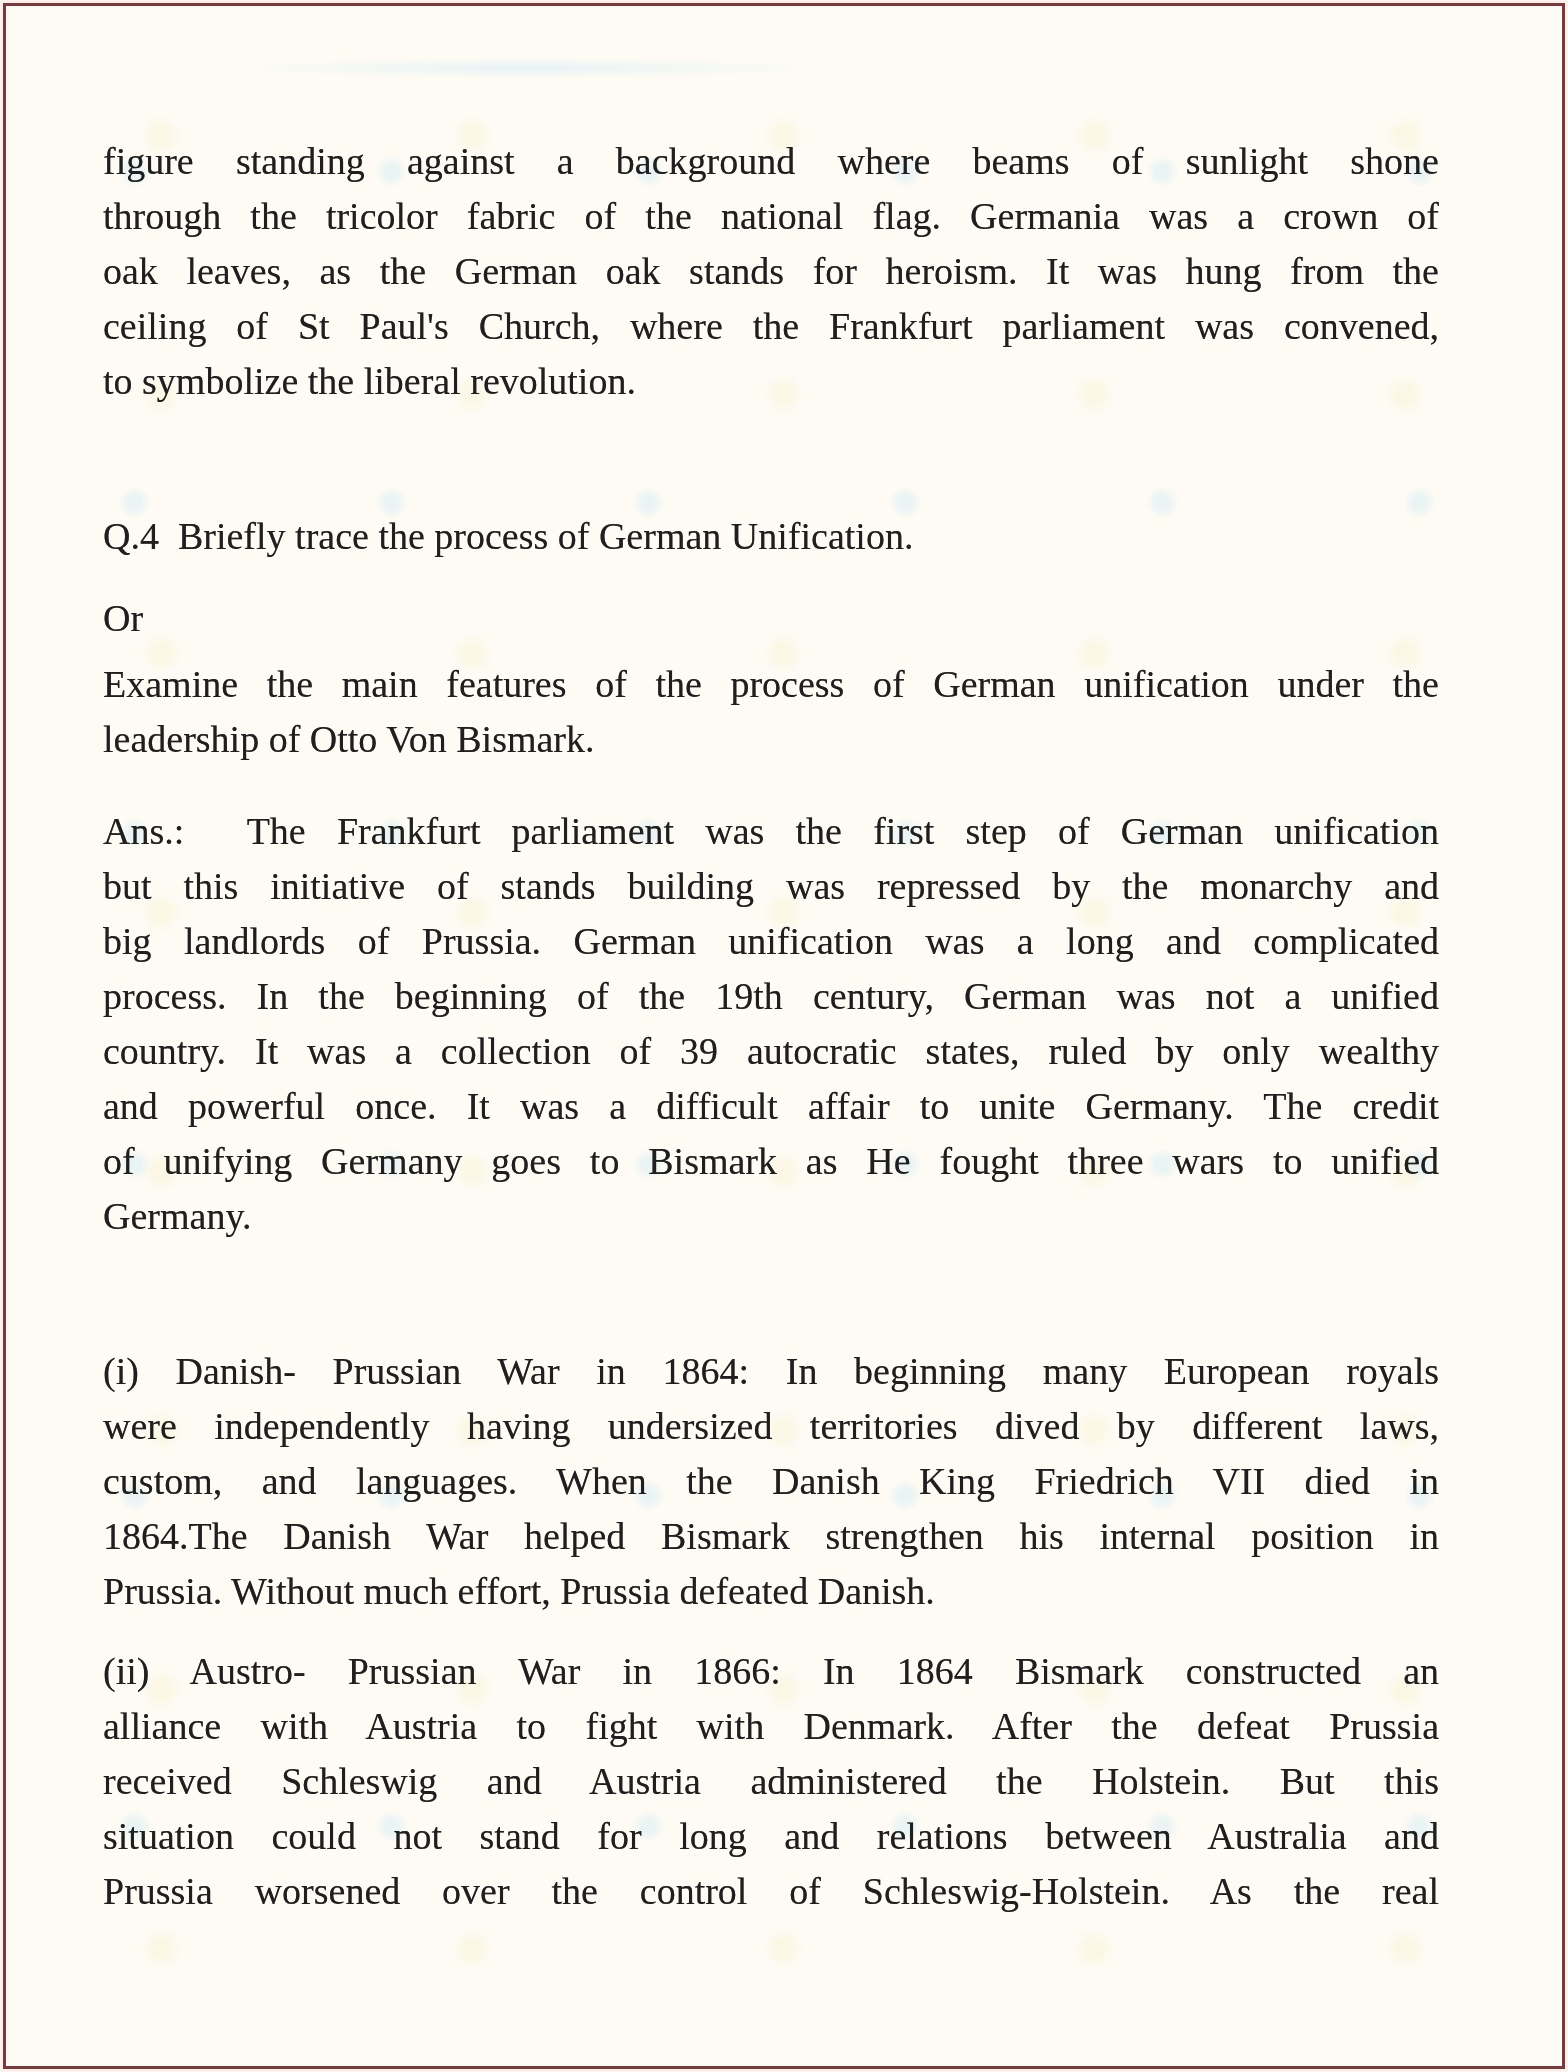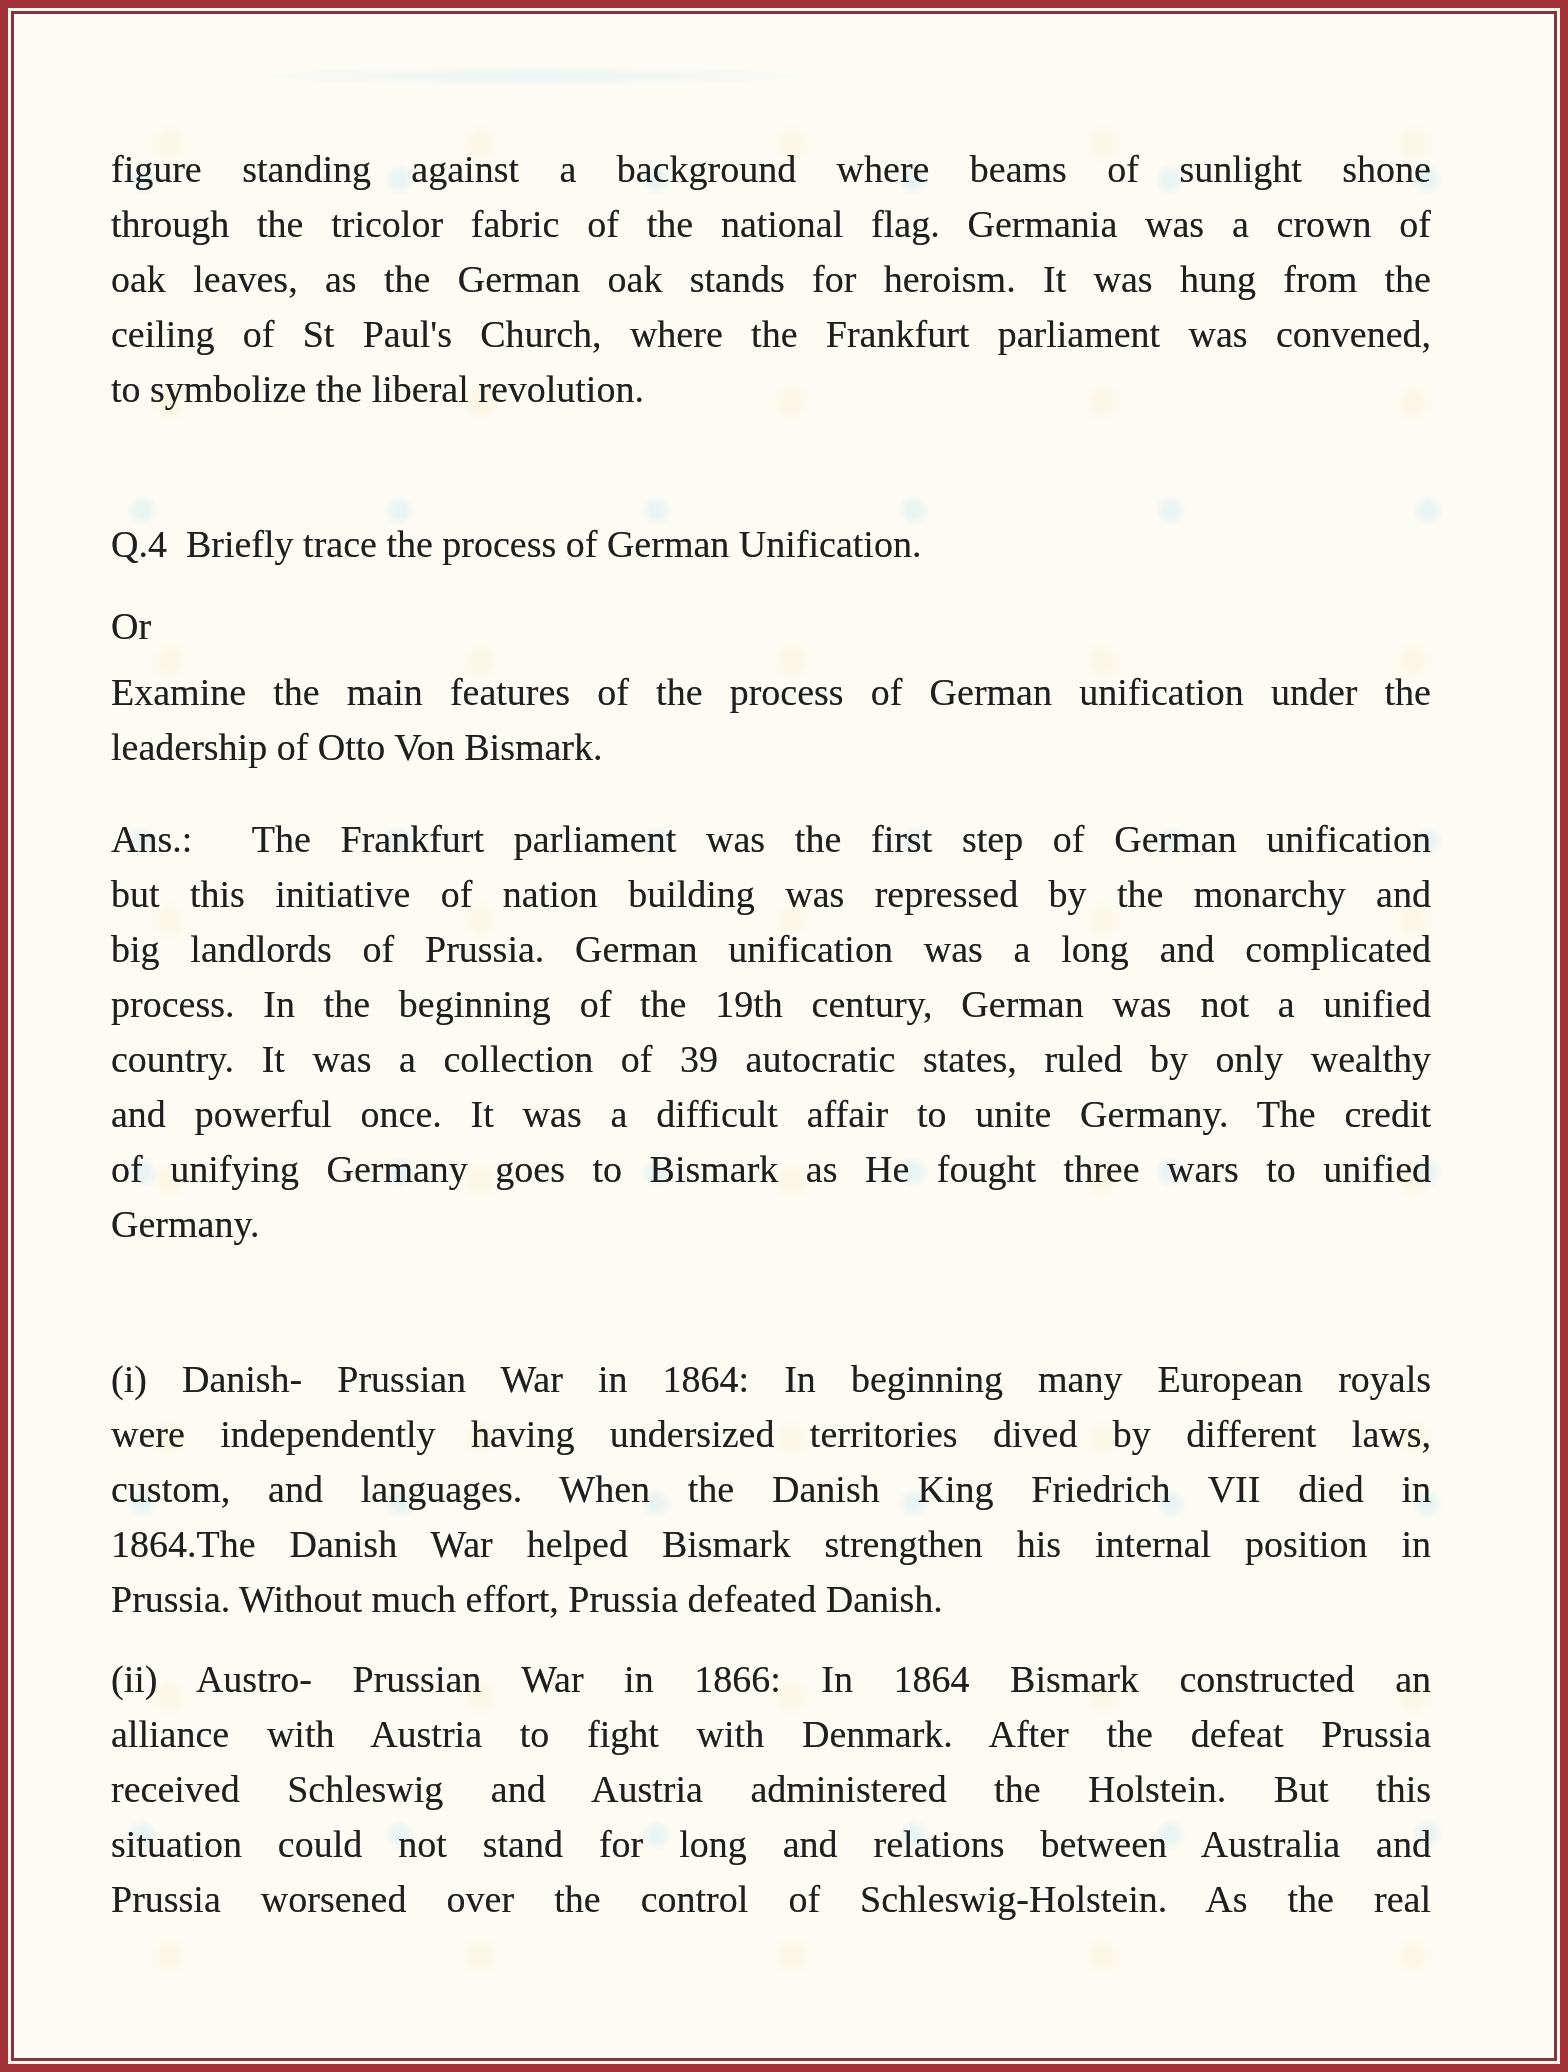--- a/index.html
+++ b/index.html
@@ -4,21 +4,20 @@
 <style>
   html, body { margin: 0; padding: 0; }
   body { background: #ffffff; }
 
   
   .canvas {
     width: 1568px;
     height: 2072px;
     box-sizing: border-box;
     background: #a23439;
-    padding: 8px;
     overflow: hidden;
   }
   .frame-gap {
     width: 100%;
     height: 100%;
     box-sizing: border-box;
     background: #fdf3ee;
     padding: 3px;
   }
   .page {
@@ -88,21 +87,21 @@
         <div class="line single">Or</div>
       </div>
 
       <div class="para p-examine">
         <div class="line">Examine the main features of the process of German unification under the</div>
         <div class="line last">leadership of Otto Von Bismark.</div>
       </div>
 
       <div class="para p-answer">
         <div class="line">Ans.: &nbsp;The Frankfurt parliament was the first step of German unification</div>
-        <div class="line">but this initiative of nation building was repressed by the monarchy and</div>
+        <div class="line">but this initiative of stands building was repressed by the monarchy and</div>
         <div class="line">big landlords of Prussia. German unification was a long and complicated</div>
         <div class="line">process. In the beginning of the 19th century, German was not a unified</div>
         <div class="line">country. It was a collection of 39 autocratic states, ruled by only wealthy</div>
         <div class="line">and powerful once. It was a difficult affair to unite Germany. The credit</div>
         <div class="line">of unifying Germany goes to Bismark as He fought three wars to unified</div>
         <div class="line last">Germany.</div>
       </div>
 
       <div class="para p-danish">
         <div class="line">(i) Danish- Prussian War in 1864: In beginning many European royals</div>

